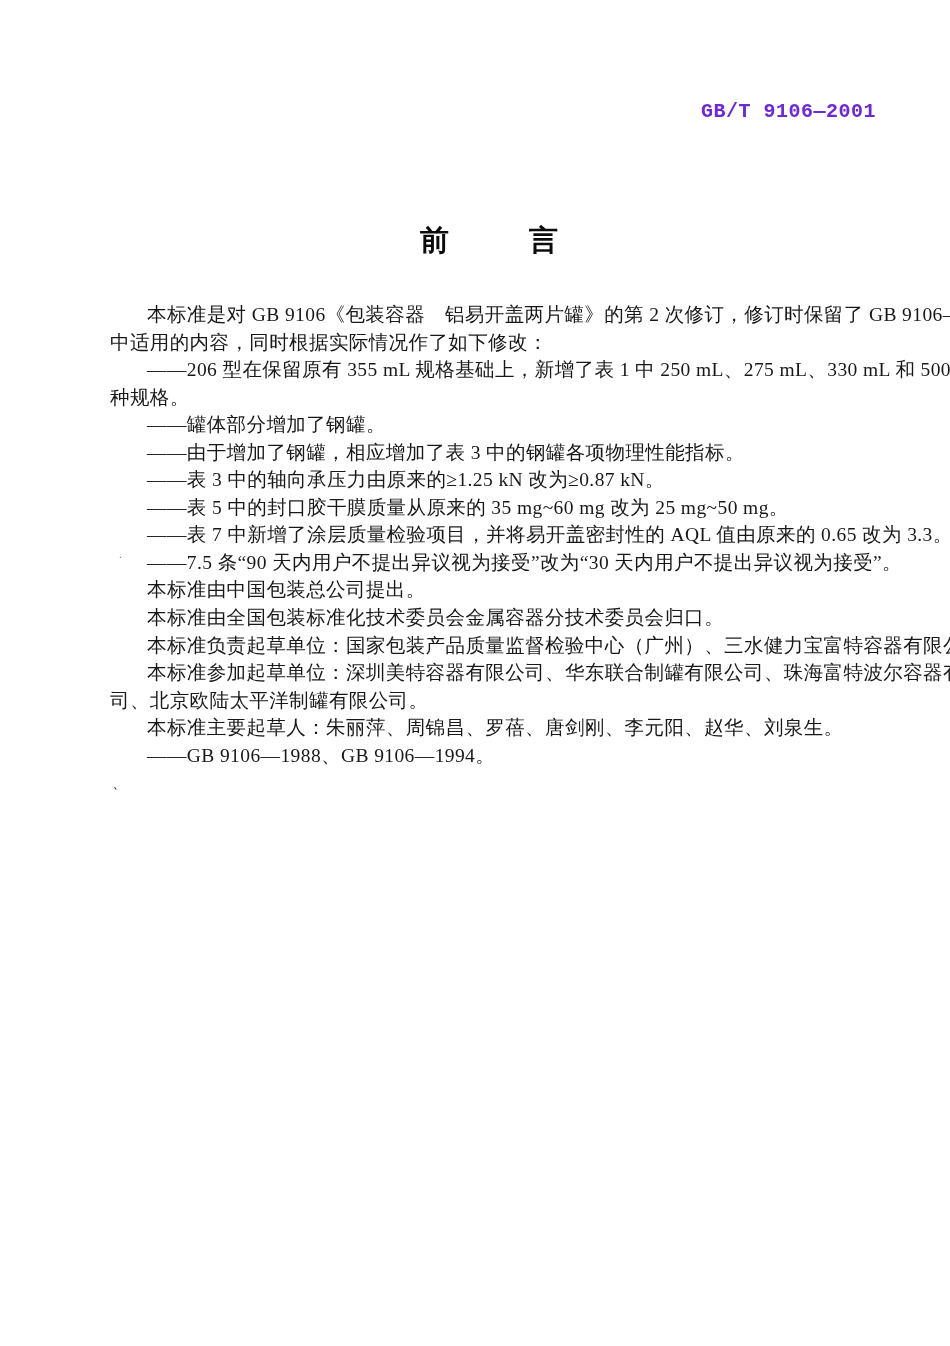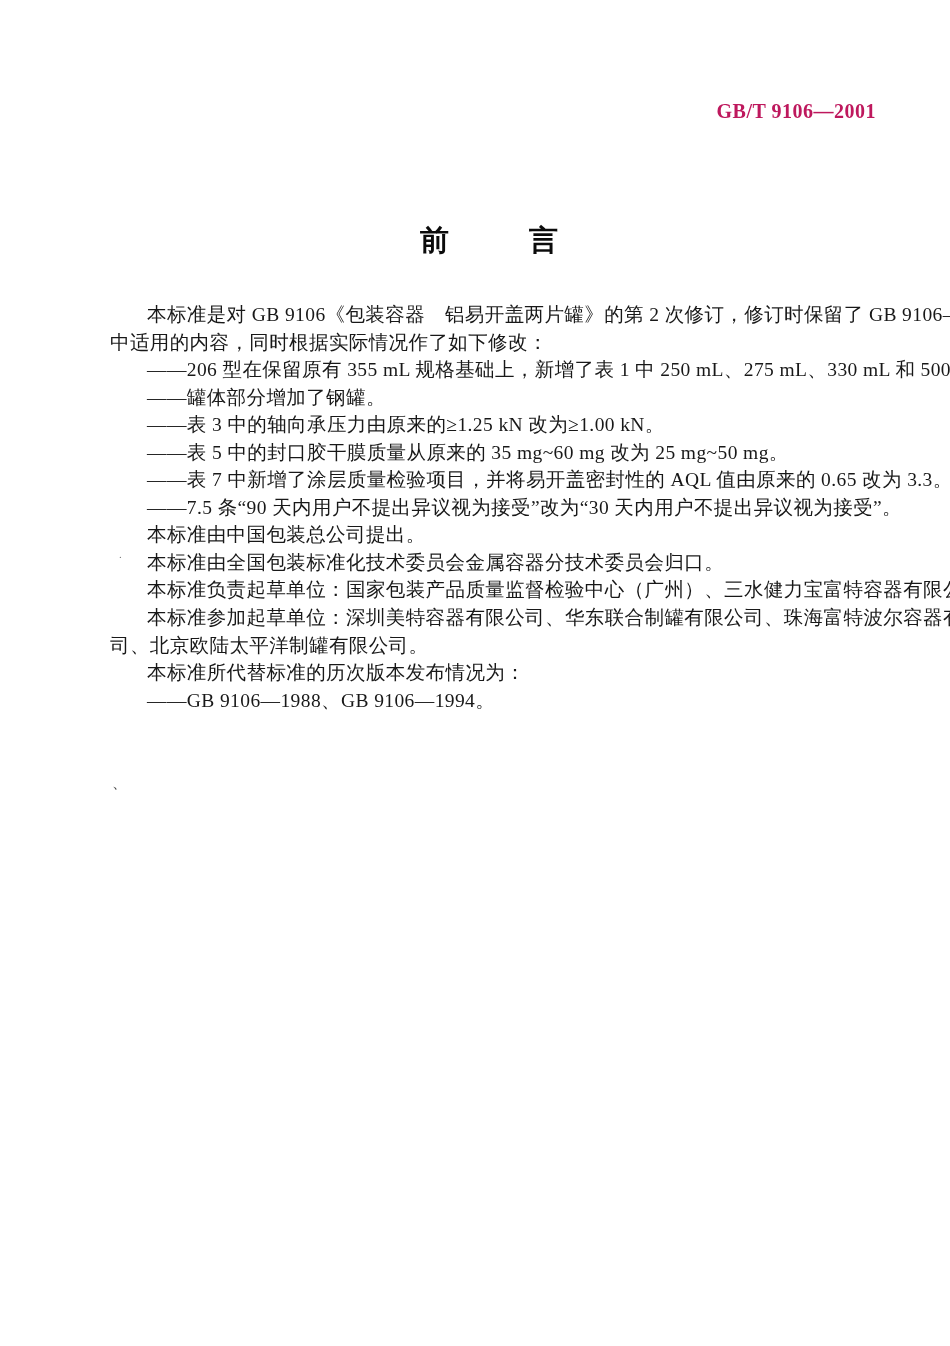--- a/index.html
+++ b/index.html
@@ -14,24 +14,24 @@
     background: #ffffff;
     overflow: hidden;
     font-family: "Liberation Serif", "DejaVu Serif", serif;
   }
   .std-no {
     position: absolute;
     top: 100px;
     right: 74px;
     font-size: 20px;
     font-weight: bold;
-    color: #be185d;
+    color: #6d28d9;
     letter-spacing: 0.5px;
     white-space: nowrap;
-    font-family: Liberation Serif, serif;
+    font-family: Liberation Mono, monospace;
   }
   .title {
     position: absolute;
     top: 221px;
     left: 0;
     width: 100%;
     display: flex;
     justify-content: center;
     gap: 80px;
     transform: translateX(14px);
@@ -78,30 +78,32 @@
 
   <div class="title">
     <span>前</span>
     <span>言</span>
   </div>
 
   <div class="body-text">
     <p class="ind">本标准是对 GB 9106《包装容器　铝易开盖两片罐》的第 2 次修订，修订时保留了 GB 9106—1994</p>
     <p class="">中适用的内容，同时根据实际情况作了如下修改：</p>
     <p class="ind">——206 型在保留原有 355 mL 规格基础上，新增了表 1 中 250 mL、275 mL、330 mL 和 500 mL 四</p>
+    <p class="">种规格。</p>
     <p class="ind">——罐体部分增加了钢罐。</p>
-    <p class="ind">——表 3 中的轴向承压力由原来的≥1.25 kN 改为≥1.00 kN。</p>
+    <p class="ind">——由于增加了钢罐，相应增加了表 3 中的钢罐各项物理性能指标。</p>
+    <p class="ind">——表 3 中的轴向承压力由原来的≥1.25 kN 改为≥0.87 kN。</p>
     <p class="ind">——表 5 中的封口胶干膜质量从原来的 35 mg~60 mg 改为 25 mg~50 mg。</p>
     <p class="ind">——表 7 中新增了涂层质量检验项目，并将易开盖密封性的 AQL 值由原来的 0.65 改为 3.3。</p>
     <p class="ind">——7.5 条“90 天内用户不提出异议视为接受”改为“30 天内用户不提出异议视为接受”。</p>
     <p class="ind">本标准由中国包装总公司提出。</p>
     <p class="ind">本标准由全国包装标准化技术委员会金属容器分技术委员会归口。</p>
     <p class="ind">本标准负责起草单位：国家包装产品质量监督检验中心（广州）、三水健力宝富特容器有限公司。</p>
     <p class="ind">本标准参加起草单位：深圳美特容器有限公司、华东联合制罐有限公司、珠海富特波尔容器有限公</p>
     <p class="">司、北京欧陆太平洋制罐有限公司。</p>
-    <p class="ind">本标准所代替标准的历次版本发布情况为：</p>
+    <p class="ind">本标准主要起草人：朱丽萍、周锦昌、罗蓓、唐剑刚、李元阳、赵华、刘泉生。</p>
     <p class="ind">——GB 9106—1988、GB 9106—1994。</p>
   </div>
 
   <span class="artifact a1">、</span>
   <span class="artifact a2">.</span>
 
 </div>
 
 </body></html>

